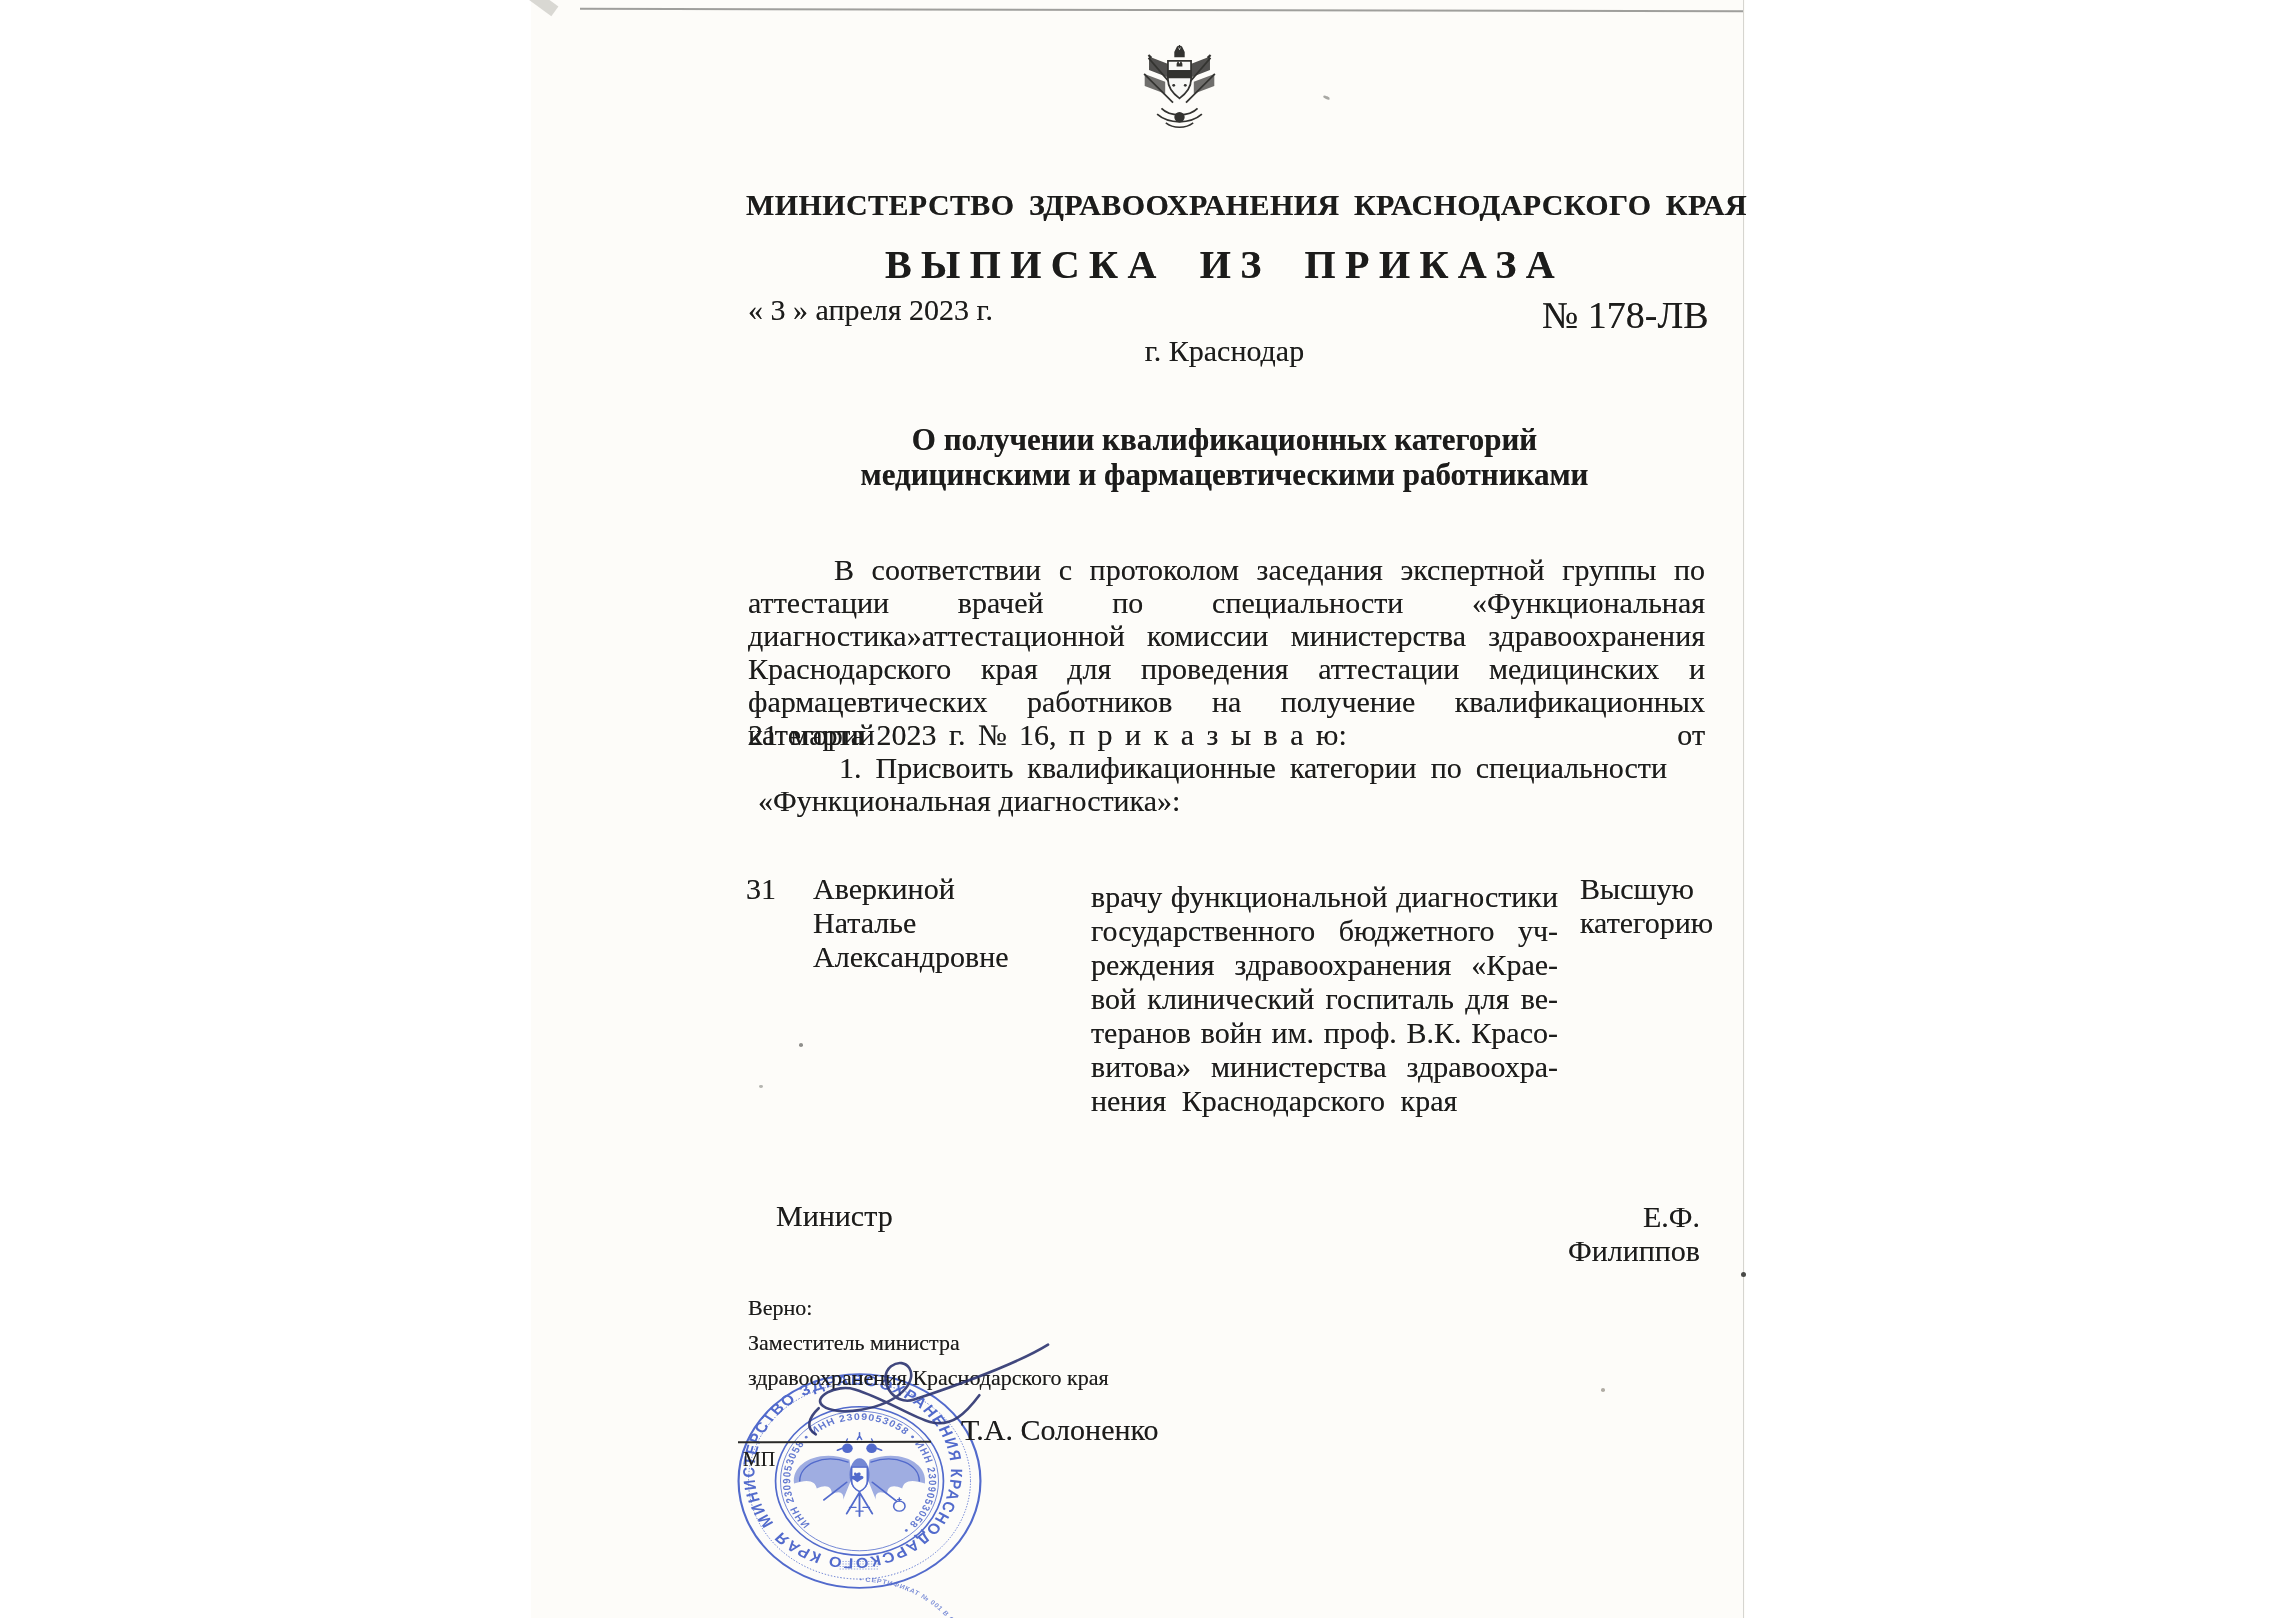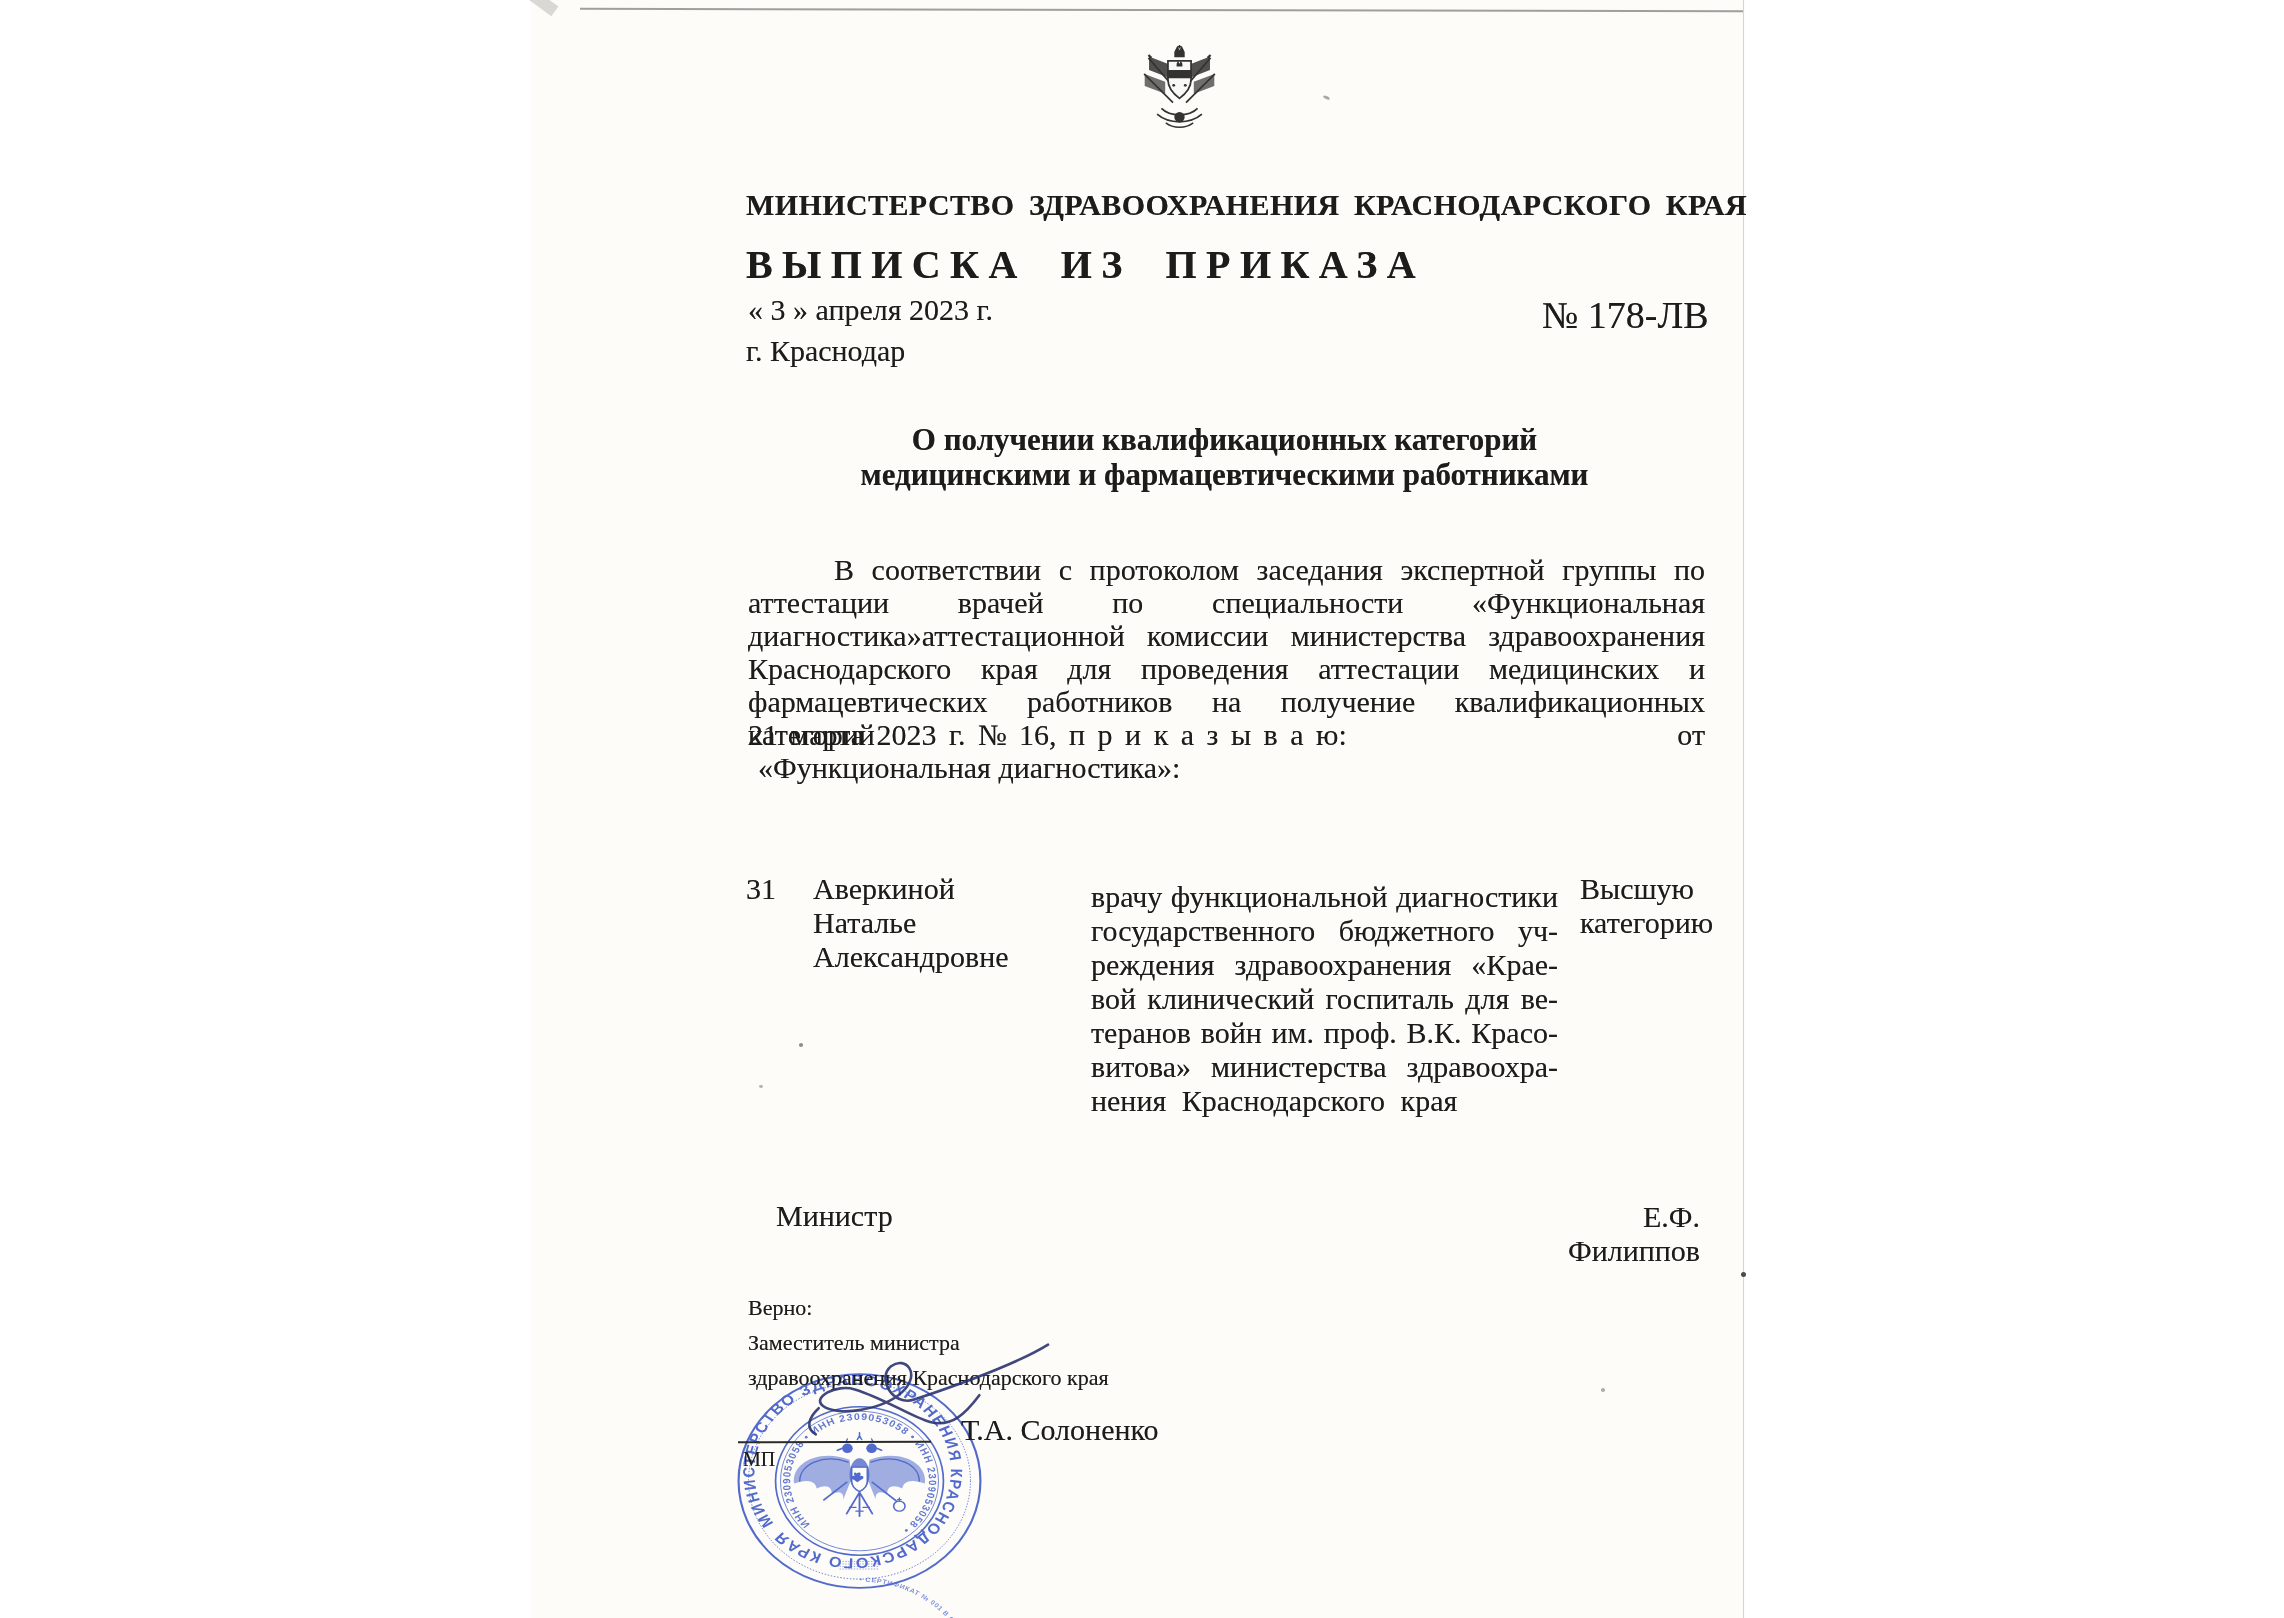--- a/index.html
+++ b/index.html
@@ -4,21 +4,21 @@
 <style>
   html,body{margin:0;padding:0;background:#ffffff;}
   #stage{position:relative;width:2284px;height:1618px;background:#ffffff;overflow:hidden;
          font-family:"Liberation Serif","DejaVu Serif",serif;color:#1c1c1b;}
   .abs{position:absolute;}
   .scan-bg{left:531px;top:0;width:1214px;height:1618px;background:#fdfcf9;}
   .topline{left:580px;top:9.4px;width:1164px;height:2.2px;background:#8e8e8c;transform:rotate(0.12deg);opacity:.85;}
   .rightedge{left:1743px;top:0;width:1.4px;height:1618px;background:#d6d5d0;}
   .cornermark{left:517px;top:-7.2px;width:42px;height:11.6px;background:#cfcec9;transform:rotate(36deg);opacity:.8;}
   .ink{text-shadow:0 0 0.5px rgba(30,30,28,.55);}
-  .hdrwrap{left:746px;width:957px;}
+  .hdrwrap{left:746px;width:957px;text-align:center;}
   .h1{top:188px;font-size:30px;font-weight:bold;word-spacing:6.5px;letter-spacing:0.4px;white-space:nowrap;}
   .h2{top:241px;font-size:40px;font-weight:bold;letter-spacing:9.4px;word-spacing:14.5px;white-space:nowrap;}
   .dateline{left:748px;top:293px;font-size:30px;}
   .numline{left:1542px;top:293px;font-size:38px;}
   .place{top:334px;font-size:30px;}
   .title{left:746px;top:422px;width:957px;text-align:center;font-size:31px;font-weight:bold;line-height:35px;}
   .body{left:748px;top:553px;width:957px;font-size:30px;line-height:33px;}
   .bline{text-align:justify;text-align-last:justify;height:33px;white-space:nowrap;}
   .bline.j{white-space:normal;}
   .bl-first{text-indent:86px;}
@@ -93,20 +93,21 @@
     <div>медицинскими и фармацевтическими работниками</div>
   </div>
 
   <div class="abs body ink">
     <div class="bline j bl-first">В соответствии с протоколом заседания экспертной группы по</div>
     <div class="bline j">аттестации врачей по специальности «Функциональная</div>
     <div class="bline j">диагностика»аттестационной комиссии министерства здравоохранения</div>
     <div class="bline j">Краснодарского края для проведения аттестации медицинских и</div>
     <div class="bline j">фармацевтических работников на получение квалификационных категорий от</div>
     <div class="bline bl-left">21 марта 2023 г. № 16, п р и к а з ы в а ю:</div>
+    <div class="bline bl-item">1. Присвоить квалификационные категории по специальности</div>
     <div class="bline bl-last">«Функциональная диагностика»:</div>
   </div>
 
   <div class="abs tbl-num ink">31</div>
   <div class="abs tbl-name ink">
     <div>Аверкиной</div>
     <div>Наталье</div>
     <div>Александровне</div>
   </div>
   <div class="abs tbl-pos ink">

